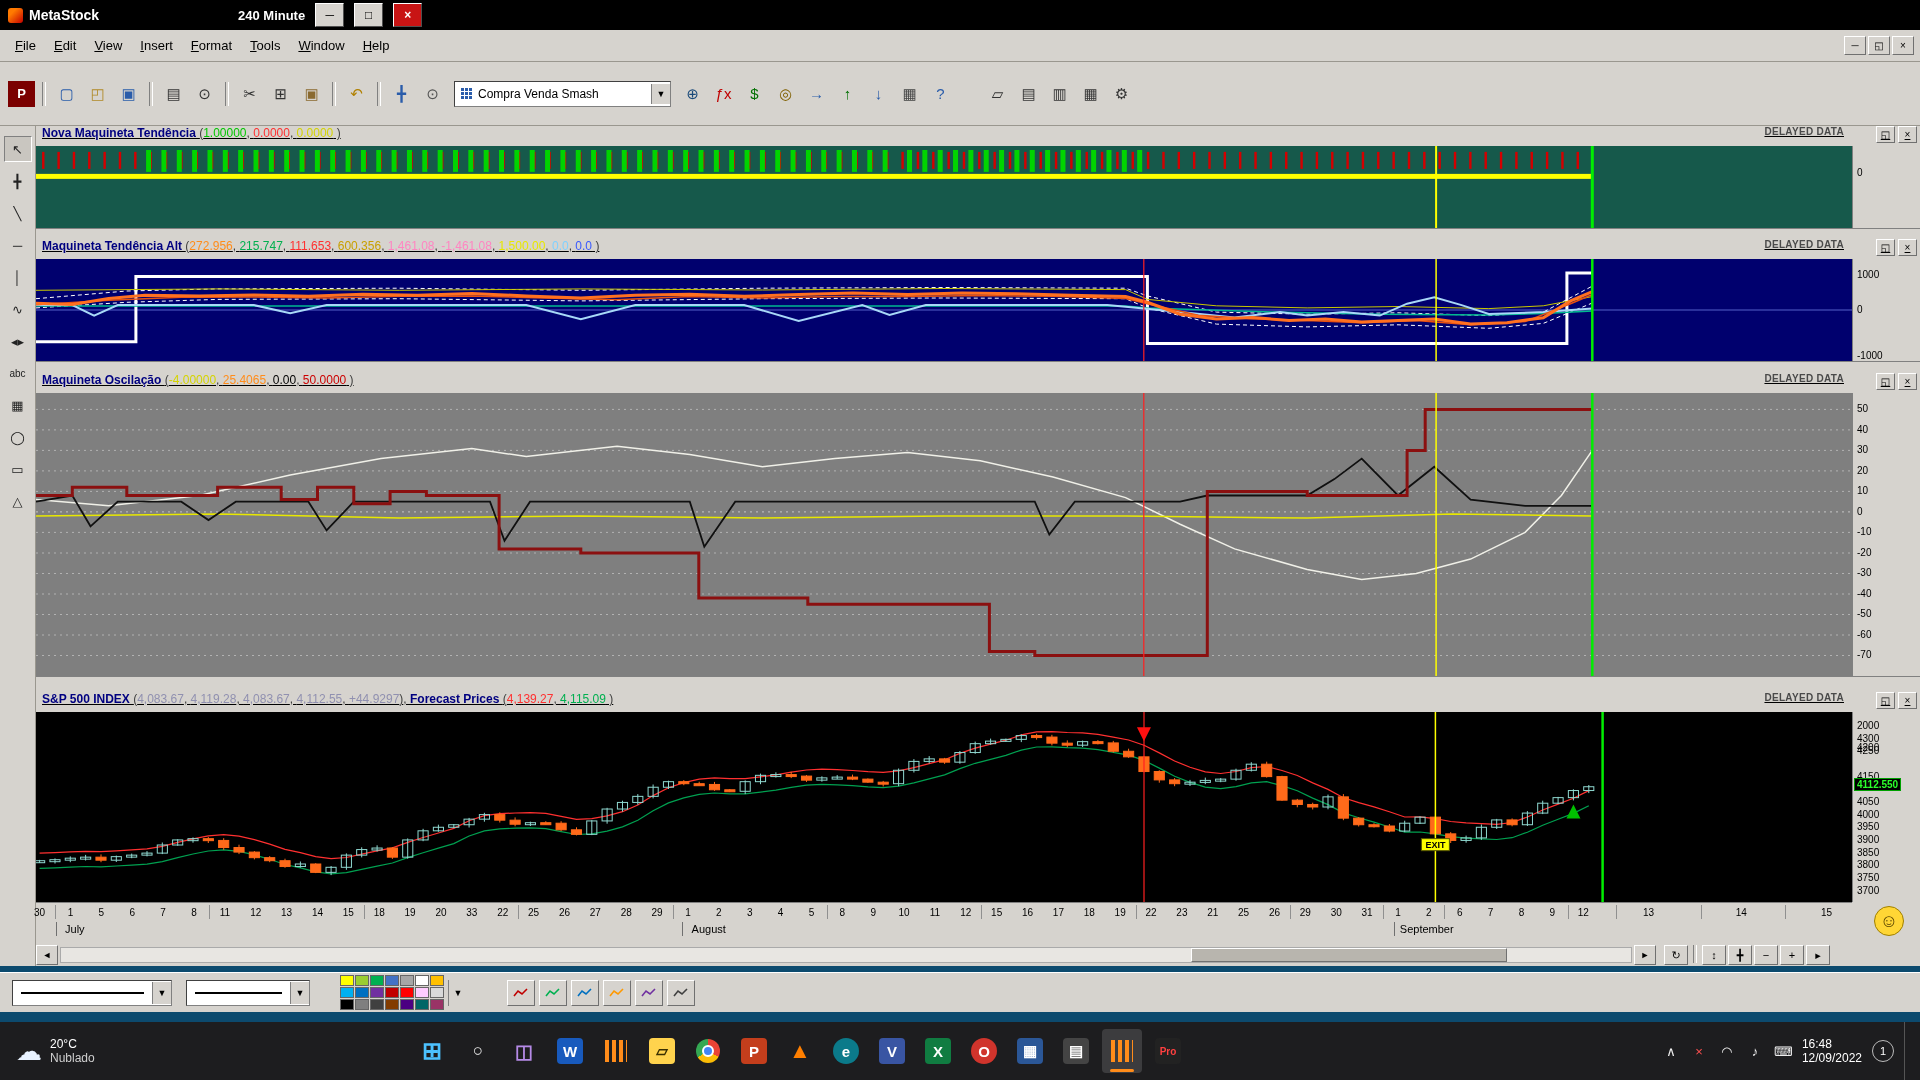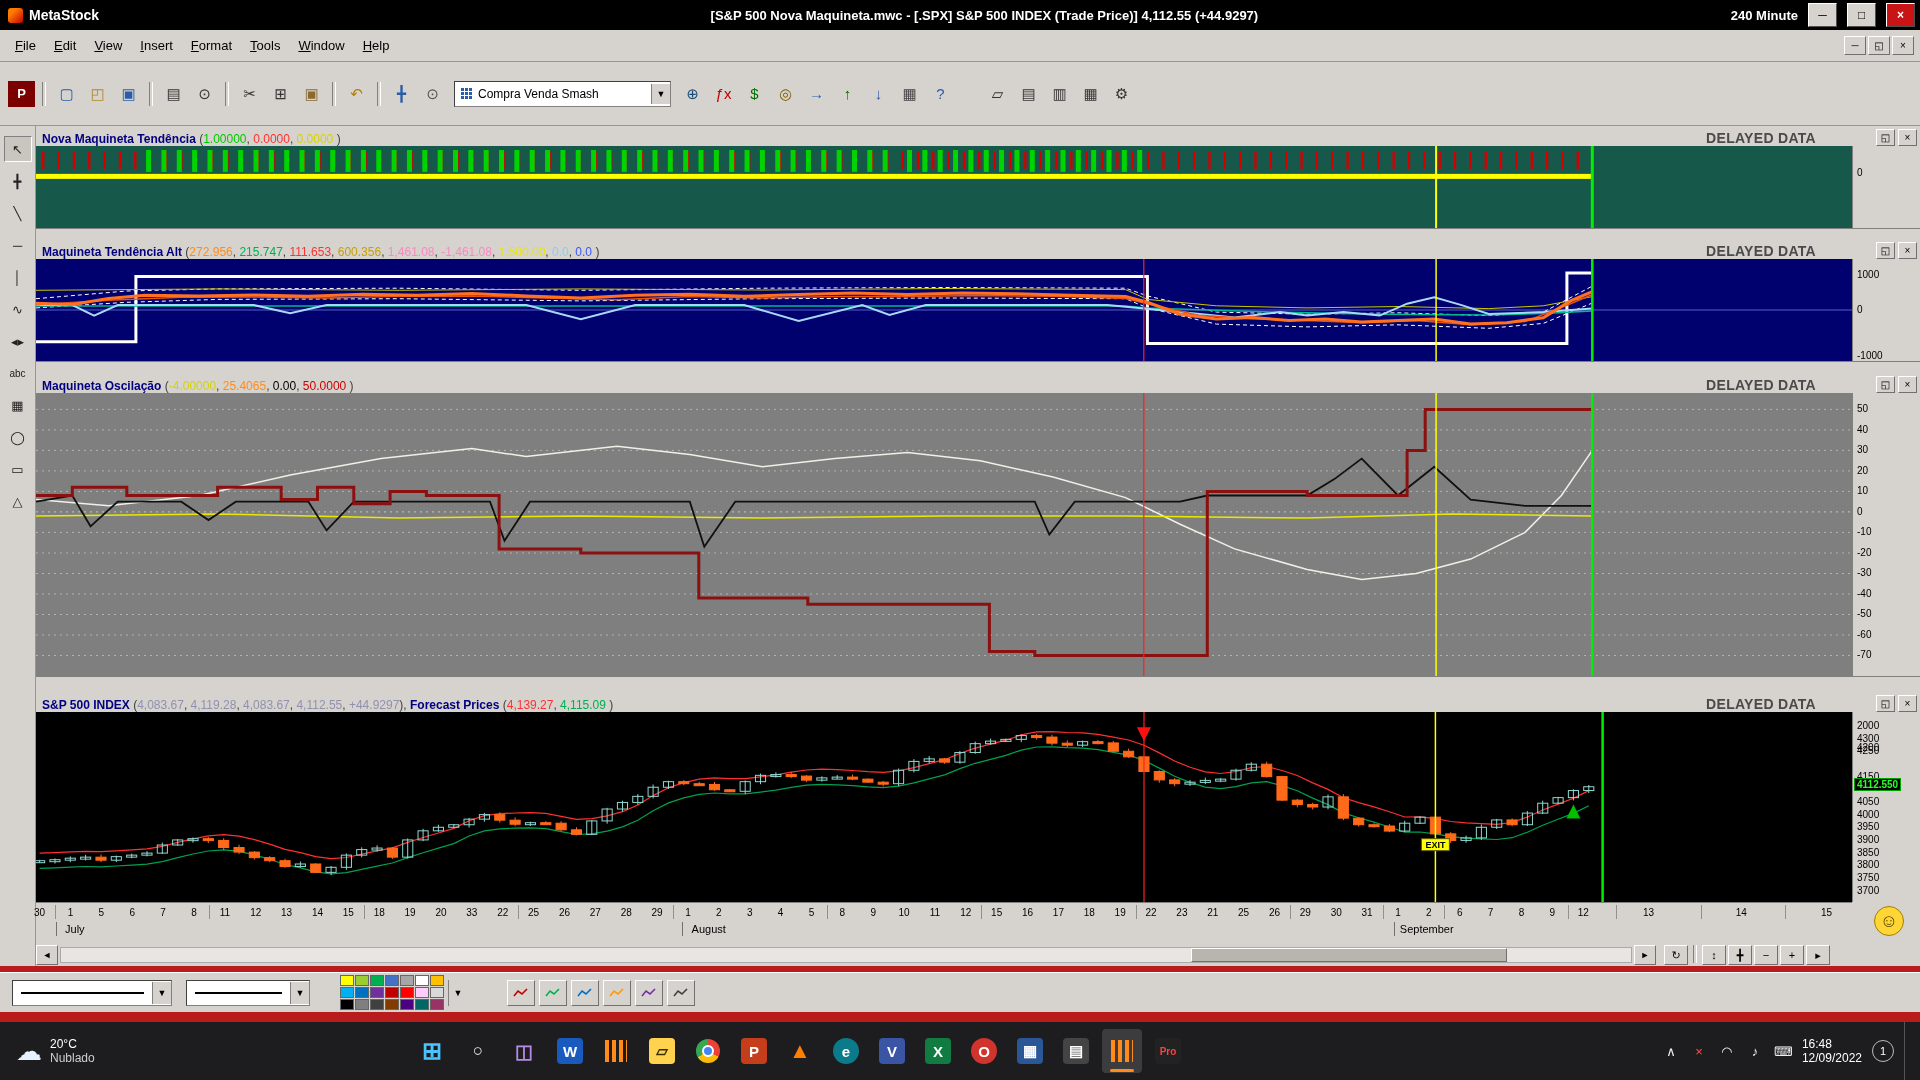--- a/index.html
+++ b/index.html
@@ -1,16 +1,16 @@
 <!DOCTYPE html>
 <html><head>
 <meta charset="utf-8">
 <style>
   html,body{margin:0;padding:0;background:#444;}
-  .screen{position:relative;width:1920px;height:1080px;background:#b91c1c;font-family:"Liberation Sans",sans-serif;overflow:hidden;}
+  .screen{position:relative;width:1920px;height:1080px;background:#0c4a6e;font-family:"Liberation Sans",sans-serif;overflow:hidden;}
 
   
   .titlebar{position:absolute;left:0;top:0;width:100%;height:30px;background:#000;color:#fff;display:flex;align-items:center;font-size:13px;}
   .tb-left{display:flex;align-items:center;gap:6px;padding-left:8px;width:230px;}
   .logo-mark{width:15px;height:15px;background:linear-gradient(135deg,#ff7a00 30%,#c40000);border-radius:3px;}
   .app-name{font-weight:bold;font-size:14px;}
   .tb-center{flex:1;text-align:center;font-weight:bold;white-space:nowrap;overflow:hidden;}
   .tb-right{display:flex;align-items:center;gap:10px;padding-right:5px;}
   .interval-label{font-weight:bold;}
   .winbtn{width:27px;height:22px;display:flex;align-items:center;justify-content:center;background:#d6d3ce;color:#000;font-size:12px;border:1px solid #fff;border-right-color:#505050;border-bottom-color:#505050;cursor:default;}
@@ -31,23 +31,23 @@
   .preset-icon{width:13px;height:13px;background:#2a5caa;margin:0 5px;background-image:linear-gradient(#fff 1px,transparent 1px),linear-gradient(90deg,#fff 1px,transparent 1px);background-size:4px 4px;}
   .preset-arrow{margin-left:auto;width:18px;height:20px;background:#d6d3ce;border-left:1px solid #808080;display:flex;align-items:center;justify-content:center;font-size:9px;}
 
   
   .left-tools{position:absolute;left:0;top:126px;width:36px;height:840px;background:#d6d3ce;border-right:1px solid #9a978f;display:flex;flex-direction:column;align-items:center;padding-top:10px;box-sizing:border-box;gap:6px;}
   .ltool{width:26px;height:24px;display:flex;align-items:center;justify-content:center;font-size:13px;color:#222;border:1px solid #d6d3ce;}
   .ltool.sel{border-color:#808080 #fff #fff #808080;background:#c9c6c0;}
 
   
   .region{position:absolute;left:36px;top:126px;width:1884px;height:840px;background:#d6d3ce;}
-  .phead{position:absolute;left:0;width:100%;height:20px;background:#d6d3ce;display:flex;align-items:flex-end;font-size:12px;padding-left:6px;box-sizing:border-box;}
+  .phead{position:absolute;left:0;width:100%;height:20px;background:#d6d3ce;display:flex;align-items:flex-start;font-size:12px;padding-left:6px;box-sizing:border-box;text-decoration:underline;}
   .ph-text{white-space:nowrap;}
-  .ph-status{margin-left:auto;margin-right:60px;font-weight:bold;color:#4a4a4a;font-size:14px;letter-spacing:.3px;}
+  .ph-status{margin-left:auto;margin-right:32px;font-weight:bold;color:#4a4a4a;font-size:10px;letter-spacing:.3px;}
   .ph-btn{width:17px;height:15px;margin-right:3px;display:flex;align-items:center;justify-content:center;font-size:10px;background:#d6d3ce;border:1px solid #fff;border-right-color:#707070;border-bottom-color:#707070;}
   .pbody{position:absolute;left:0;width:1884px;}
   .pcanvas{position:absolute;left:0;top:0;width:1816px;height:100%;overflow:hidden;}
   .scale-col{position:absolute;left:1816px;top:0;width:68px;height:100%;background:#d6d3ce;border-left:1px solid #808080;font-size:10px;color:#000;}
   .scale-tick{position:absolute;left:4px;}
   .scale-last{position:absolute;left:1px;background:#000;color:#2bff2b;border:1px solid #00a000;padding:0 2px;font-size:10px;font-weight:bold;}
   .splitter{position:absolute;left:0;width:1884px;background:#d6d3ce;border-top:1px solid #808080;border-bottom:1px solid #fff;}
   #p1b .pcanvas{background:#16594b;}
   #p2b .pcanvas{background:#00006e;}
   #p3b .pcanvas{background:#7f7f7f;}
@@ -104,21 +104,20 @@
 </head>
 <body>
 
 <div class="screen">
 
   <div class="titlebar">
     <div class="tb-left">
       <span class="logo-mark"></span>
       <span class="app-name">MetaStock</span>
     </div>
-    <div class="tb-center">[S&amp;P 500 Nova Maquineta.mwc - [.SPX] S&amp;P 500 INDEX (Trade Price)]   4,112.55 (+44.9297)</div>
     <div class="tb-right">
       <span class="interval-label">240 Minute</span>
       <span class="winbtn">─</span>
       <span class="winbtn">□</span>
       <span class="winbtn close">×</span>
     </div>
   </div>
 
   <div class="menubar">
     <span id="menubar-items" style="display:flex">

